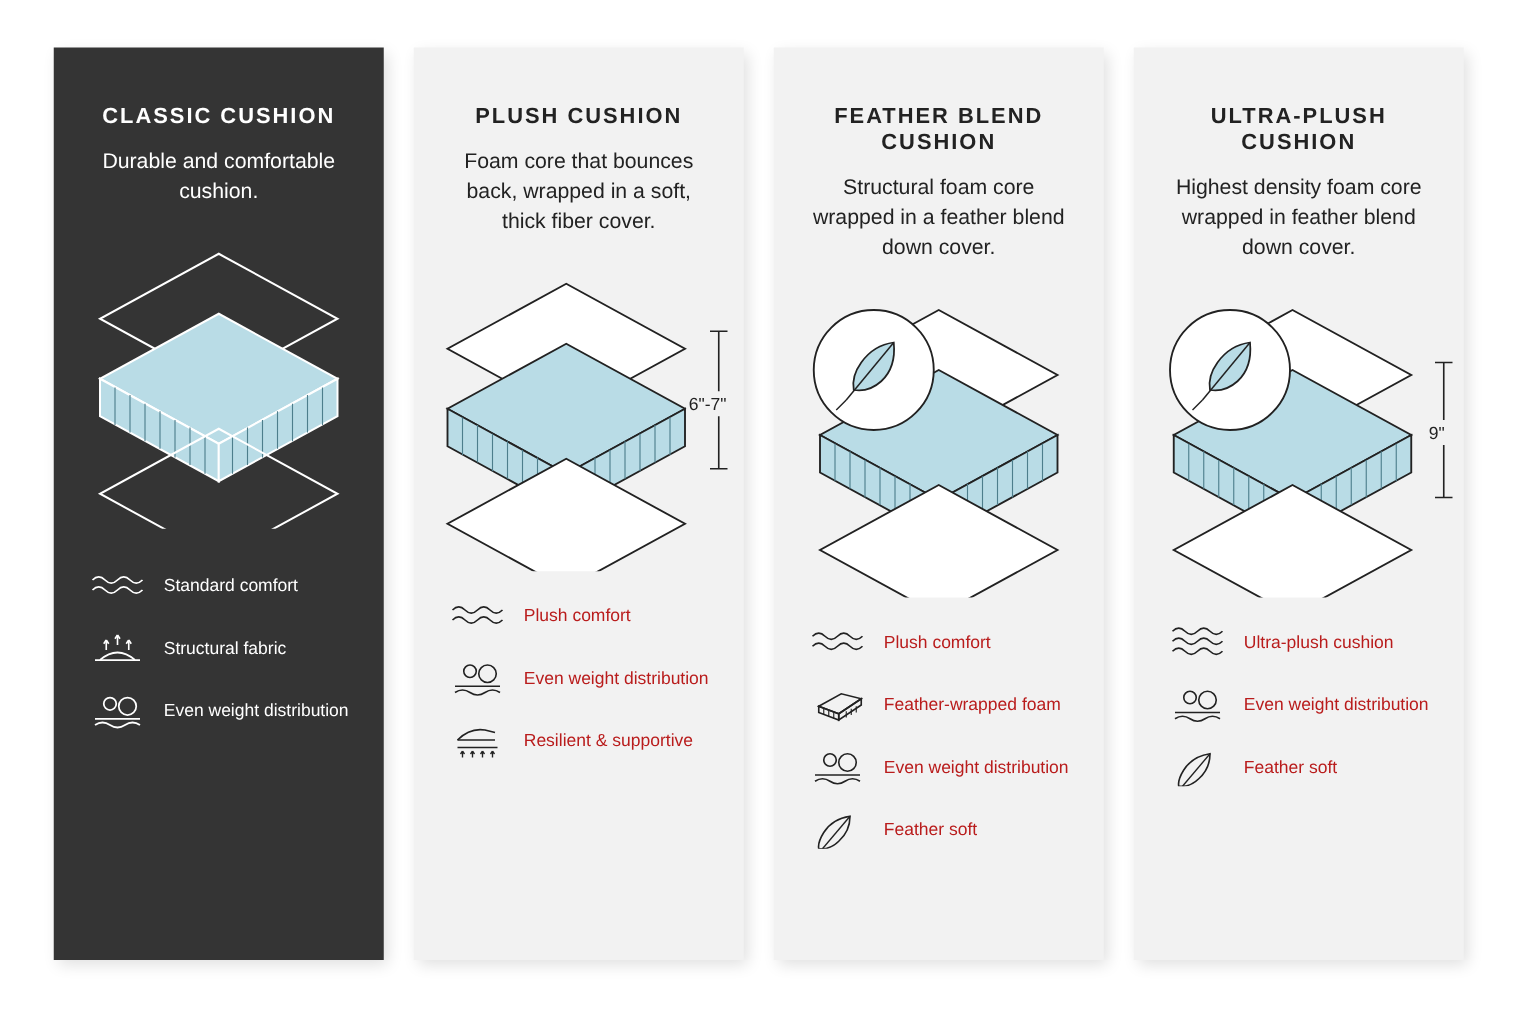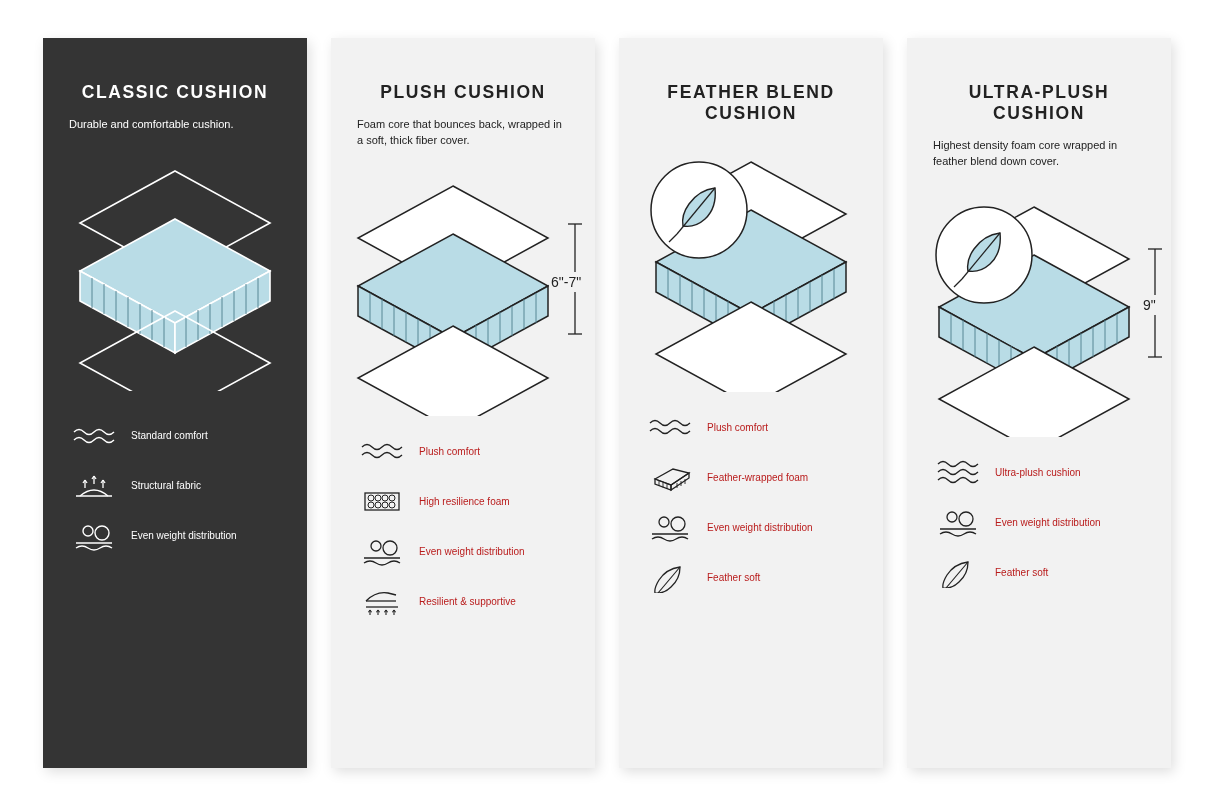--- a/index.html
+++ b/index.html
@@ -43,21 +43,22 @@
   .card-title {
     text-align: center;
     font-size: 17.5px;
     font-weight: bold;
     letter-spacing: 1.6px;
     line-height: 1.2;
     margin: 0 0 14px 0;
     text-transform: uppercase;
   }
   .card-desc {
-    font-size: 11px;
+    text-align: center;
+    font-size: 17px;
     line-height: 1.42;
     margin: 0;
     padding: 0 4px;
   }
   .diagram {
     position: relative;
     height: 250px;
     margin-top: 28px;
   }
   .diagram svg { display: block; margin: 0 auto; }
@@ -74,21 +75,21 @@
   }
   .feature-icon {
     width: 46px;
     height: 34px;
     flex: 0 0 46px;
     display: flex;
     align-items: center;
     justify-content: center;
   }
   .feature-label {
-    font-size: 10px;
+    font-size: 14px;
     line-height: 1.3;
   }
   .dark .feature-label { color: #ffffff; }
   .light .feature-label { color: #b91c1c; }
 </style>
 </head>
 <body>
 
 <div class="board">
 
@@ -213,38 +214,20 @@
           <svg width="44" height="22" viewBox="0 0 44 22">
               <path d="M2 7 q5 -5 10 0 t10 0 t10 0 t10 0" fill="none" stroke="#222" stroke-width="1.3"></path>
               <path d="M2 15 q5 -5 10 0 t10 0 t10 0 t10 0" fill="none" stroke="#222" stroke-width="1.3"></path>
             </svg>
         </span>
         <span class="feature-label">Plush comfort</span>
       </div>
       <div class="feature">
         <span class="feature-icon">
           <svg width="44" height="32" viewBox="0 0 44 32">
-              <rect x="5" y="8" width="34" height="17" fill="none" stroke="#222" stroke-width="1.3"></rect>
-              <g fill="none" stroke="#222" stroke-width="1">
-                <circle cx="11" cy="13" r="3"></circle>
-                <circle cx="18" cy="13" r="3"></circle>
-                <circle cx="25" cy="13" r="3"></circle>
-                <circle cx="32" cy="13" r="3"></circle>
-                <circle cx="11" cy="20" r="3"></circle>
-                <circle cx="18" cy="20" r="3"></circle>
-                <circle cx="25" cy="20" r="3"></circle>
-                <circle cx="32" cy="20" r="3"></circle>
-              </g>
-            </svg>
-        </span>
-        <span class="feature-label">High resilience foam</span>
-      </div>
-      <div class="feature">
-        <span class="feature-icon">
-          <svg width="44" height="32" viewBox="0 0 44 32">
               <circle cx="16" cy="11" r="5" fill="none" stroke="#222" stroke-width="1.3"></circle>
               <circle cx="30" cy="13" r="7" fill="none" stroke="#222" stroke-width="1.3"></circle>
               <path d="M4 23 h36" stroke="#222" stroke-width="1.3"></path>
               <path d="M4 28 q6 -4 12 0 t12 0 t12 0" stroke="#222" stroke-width="1.3" fill="none"></path>
             </svg>
         </span>
         <span class="feature-label">Even weight distribution</span>
       </div>
       <div class="feature">
         <span class="feature-icon">
@@ -268,20 +251,21 @@
               </g>
             </svg>
         </span>
         <span class="feature-label">Resilient &amp; supportive</span>
       </div>
     </div>
   </div>
 
   <div class="card light">
     <h2 class="card-title">FEATHER BLEND CUSHION</h2>
+    <p class="card-desc">Structural foam core wrapped in a feather blend down cover.</p>
 
     <div class="diagram">
       <svg width="240" height="240" viewBox="0 0 240 240">
         <polygon points="110,10 205,62 110,114 15,62" fill="#ffffff" stroke="#222" stroke-width="1.5"></polygon>
         <polygon points="110,58 205,110 110,162 15,110" fill="#b9dce6" stroke="#222" stroke-width="1.5"></polygon>
         <polygon points="15,110 110,162 110,192 15,140" fill="#b9dce6" stroke="#222" stroke-width="1.5"></polygon>
         <polygon points="205,110 110,162 110,192 205,140" fill="#b9dce6" stroke="#222" stroke-width="1.5"></polygon>
         <g stroke="#4d7e8c" stroke-width="0.9">
           <line x1="27" y1="117" x2="27" y2="147"></line>
             <line x1="39" y1="123" x2="39" y2="153"></line>

